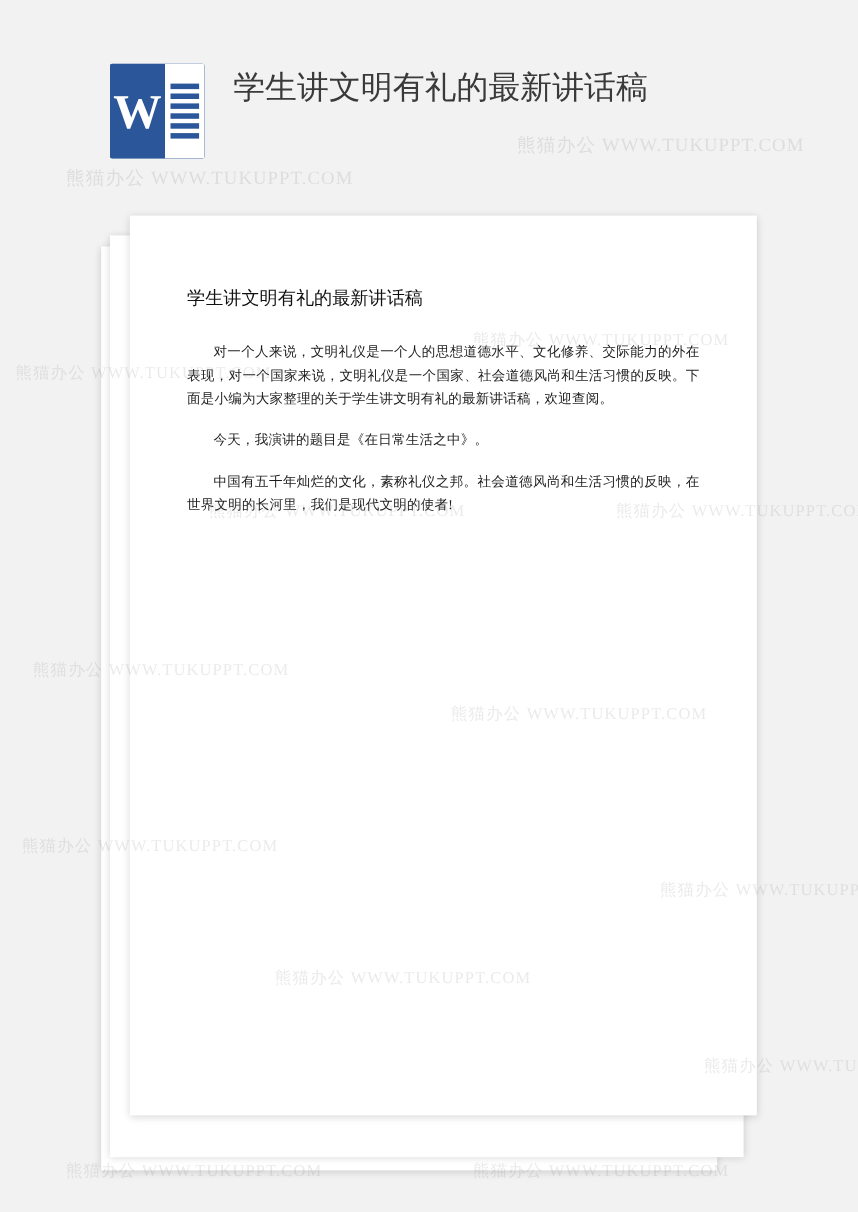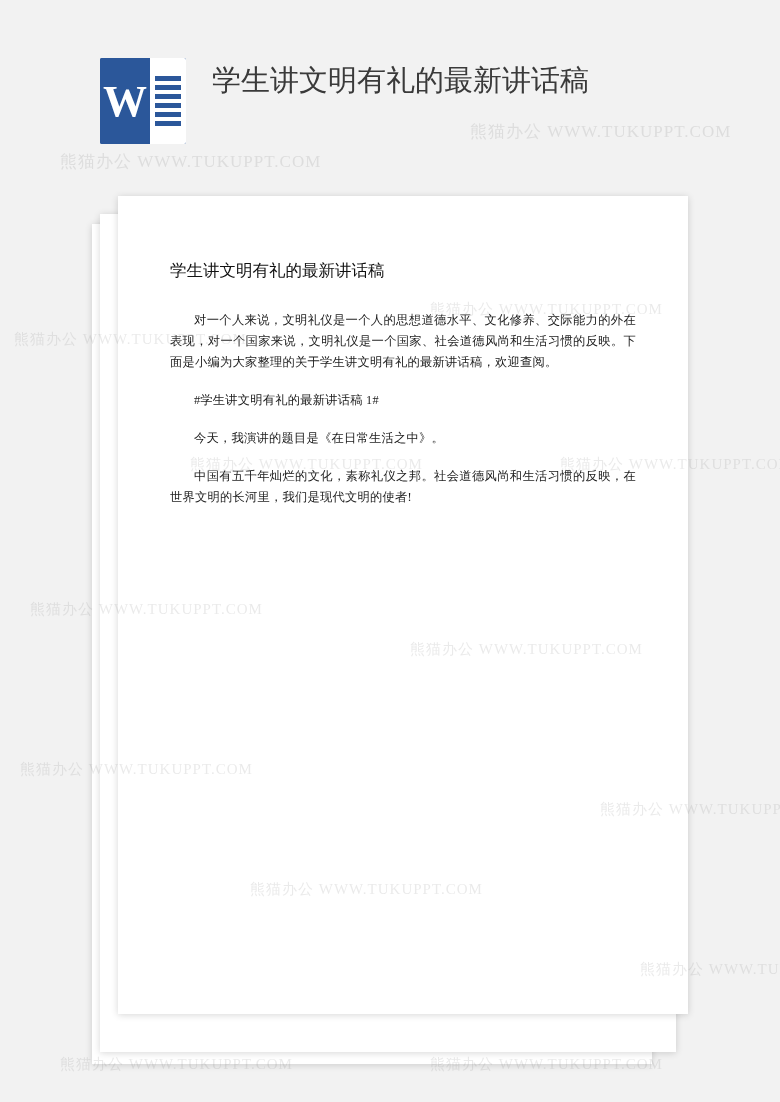--- a/index.html
+++ b/index.html
@@ -183,21 +183,20 @@
 </div>
 
 <div class="stack">
   <div class="sheet back2"></div>
   <div class="sheet back1"></div>
   <div class="sheet front"></div>
 
   <div class="doc">
     <div class="doc-title">学生讲文明有礼的最新讲话稿</div>
     <p class="indent">对一个人来说，文明礼仪是一个人的思想道德水平、文化修养、交际能力的外在表现，对一个国家来说，文明礼仪是一个国家、社会道德风尚和生活习惯的反映。下面是小编为大家整理的关于学生讲文明有礼的最新讲话稿，欢迎查阅。</p>
-    <p class="heading-line">#学生讲文明有礼的最新讲话稿 1#</p>
     <p class="indent">今天，我演讲的题目是《在日常生活之中》。</p>
     <p class="indent">中国有五千年灿烂的文化，素称礼仪之邦。社会道德风尚和生活习惯的反映，在世界文明的长河里，我们是现代文明的使者!</p>
   </div>
 </div>
 
 <div class="watermark-layer">
   <div class="wm big" style="left:60px;  top:150px;">熊猫办公 WWW.TUKUPPT.COM</div>
   <div class="wm big" style="left:470px; top:120px;">熊猫办公 WWW.TUKUPPT.COM</div>
   <div class="wm" style="left:14px;  top:330px;">熊猫办公 WWW.TUKUPPT.COM</div>
   <div class="wm" style="left:430px; top:300px;">熊猫办公 WWW.TUKUPPT.COM</div>

